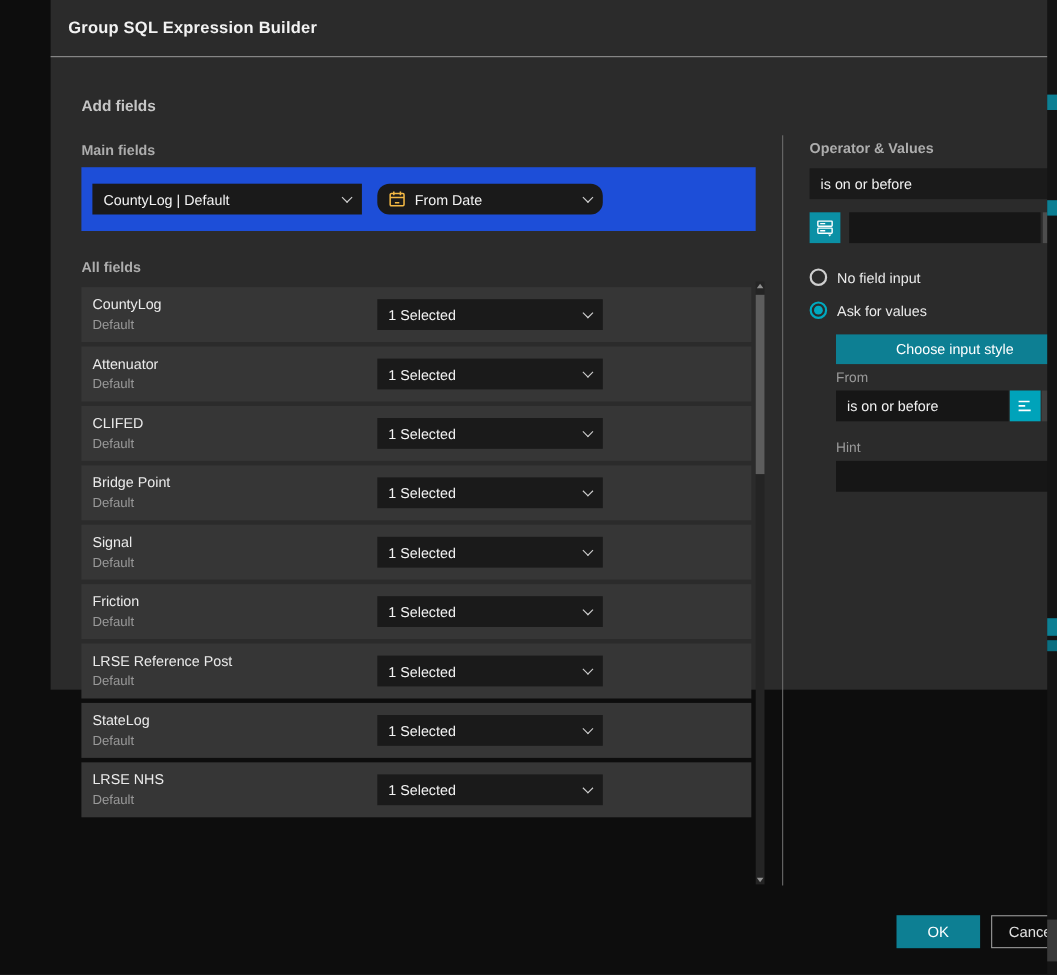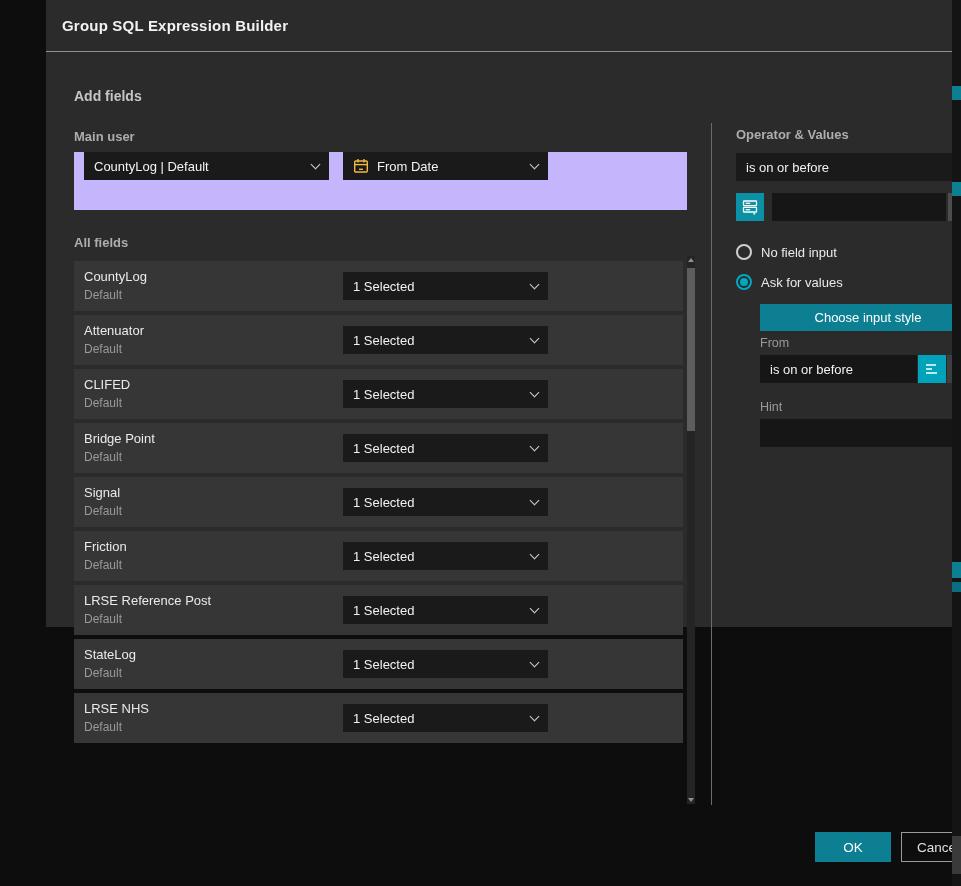--- a/index.html
+++ b/index.html
@@ -46,24 +46,24 @@
     background:#161616; height:28px; display:flex; align-items:center;
     padding:0 10px; font-size:13px; color:#f2f2f2; cursor:text;
   }
   .icon-btn {
     width:28px; height:28px; display:flex; align-items:center; justify-content:center;
     border:none; cursor:pointer;
   }
   
   .main-field-box {
     position:absolute; left:28px; top:152px; width:613px; height:58px;
-    background:#c4b5fd; display:flex; padding:0 10px; gap:14px;
+    background:#1d4ed8; display:flex; align-items:center; padding:0 10px; gap:14px;
   }
   .sel-layer { width:245px; }
-  .sel-field { width:205px; }
+  .sel-field { width:205px;border-radius:11px; }
   
   .fields-list {
     position:absolute; left:28px; top:261px; width:609px;
     display:flex; flex-direction:column; gap:4px;
   }
   .field-row {
     position:relative; height:50px; background:#363636;
   }
   .fr-name { position:absolute; left:10px; top:8px;  font-size:13px; color:#eaeaea; }
   .fr-sub  { position:absolute; left:10px; top:27px; font-size:12px; color:#999999; }
@@ -150,21 +150,21 @@
       <span>
         <svg width="17" height="17" viewBox="0 0 16 16" stroke="#a0a0a0" stroke-width="1.2">
           <line x1="2" y1="2" x2="14" y2="14"></line>
             <line x1="14" y1="2" x2="2" y2="14"></line>
         </svg>
       </span>
     </button>
   </div>
 
   <div class="h-add">Add fields</div>
-  <div class="h-main">Main user</div>
+  <div class="h-main">Main fields</div>
 
   <div class="main-field-box">
     <div class="select sel-layer">
       <span>CountyLog | Default</span>
       <span class="chev"></span>
     </div>
     <div class="select sel-field">
       <span>
         <svg width="16" height="16" viewBox="0 0 16 16" fill="none" stroke="#f2b844" stroke-width="1.4">
           <rect x="1.7" y="3" width="12.6" height="11" rx="1"></rect>

